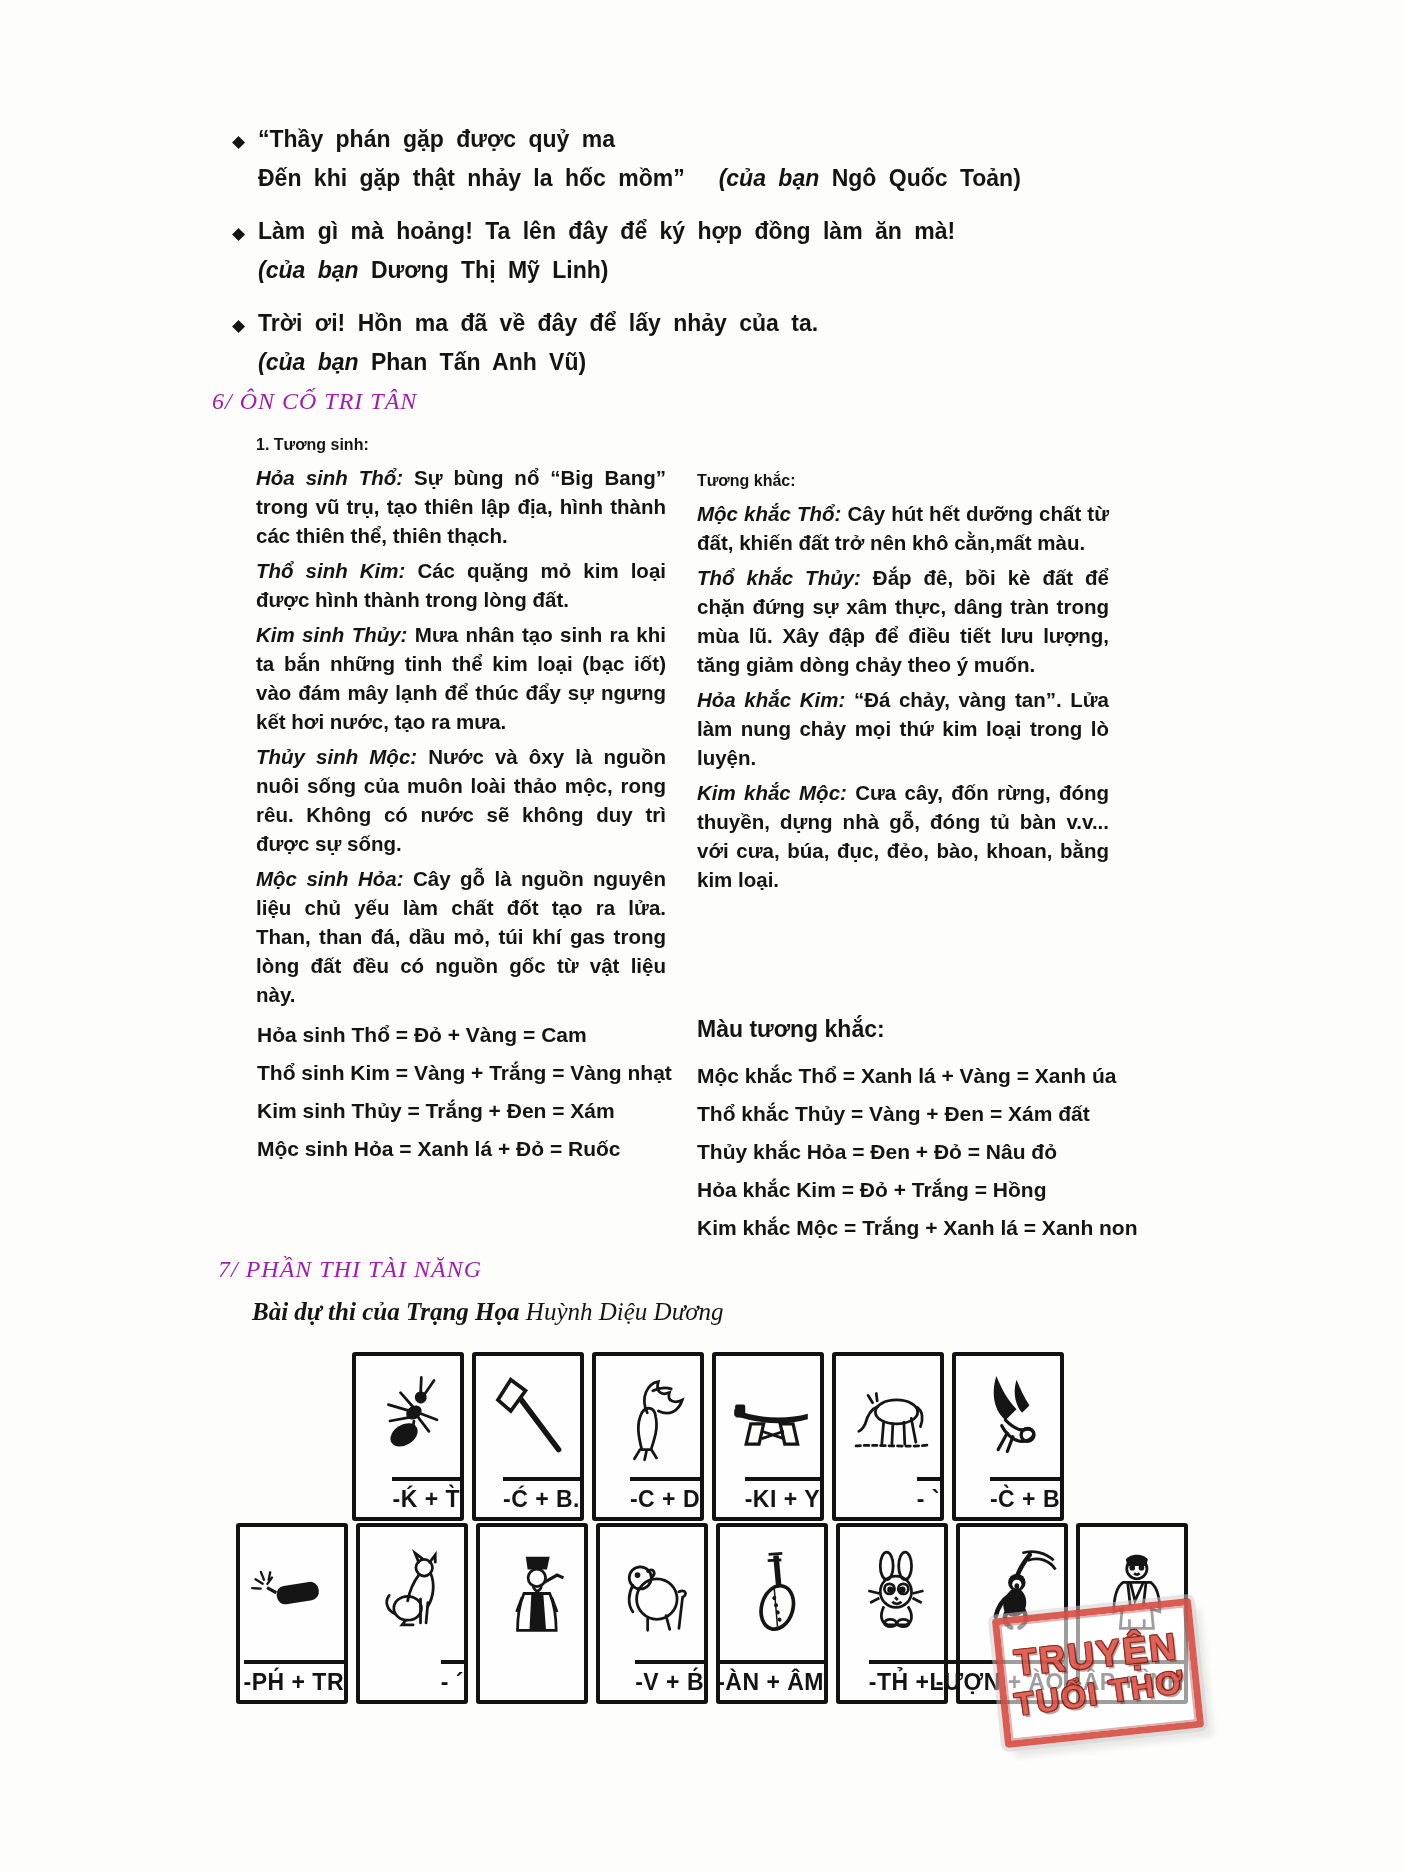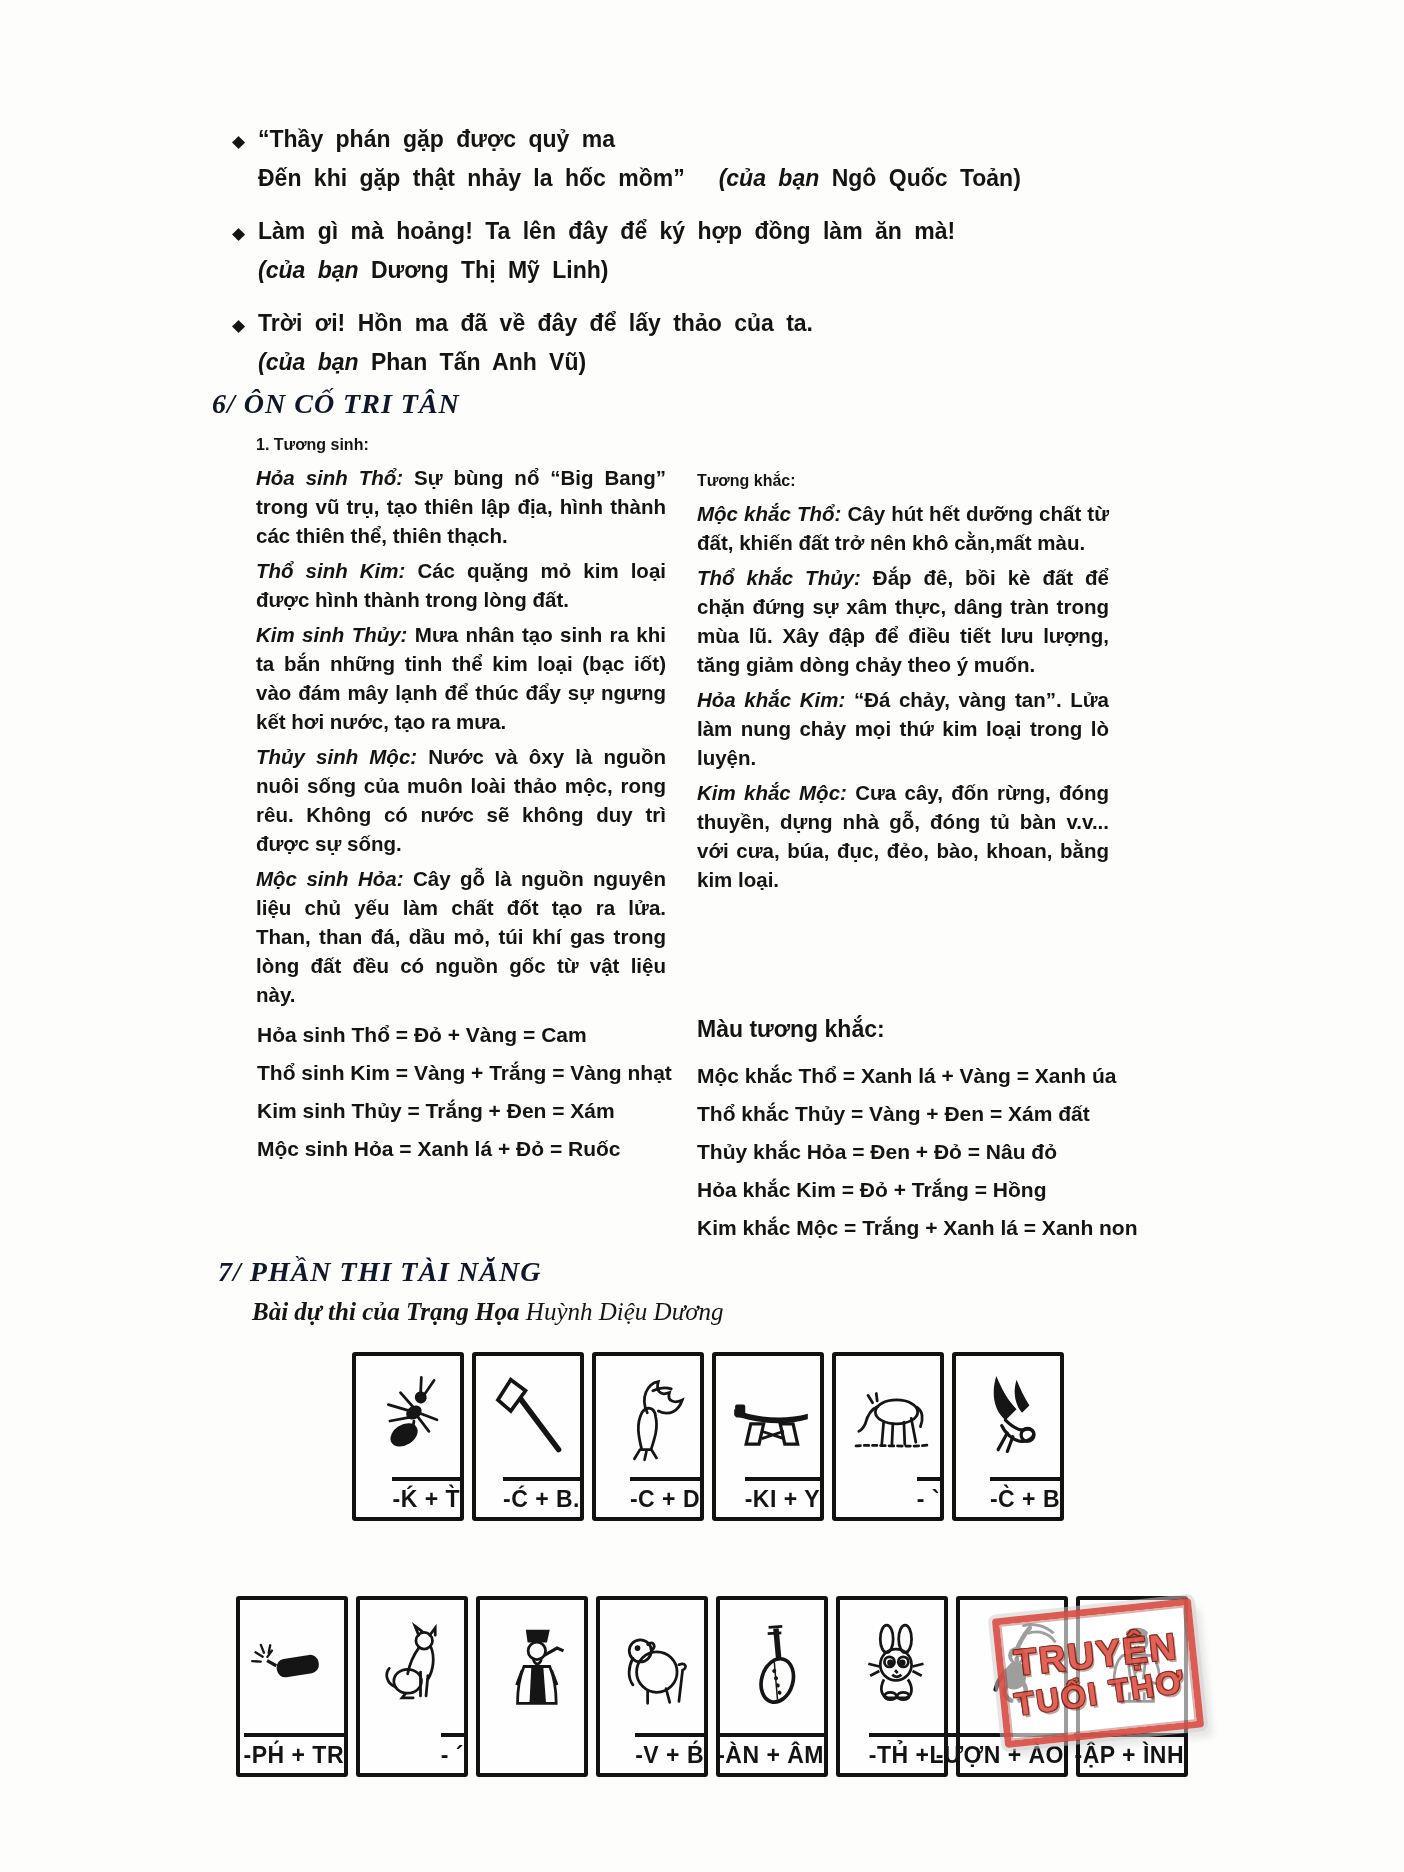--- a/index.html
+++ b/index.html
@@ -12,21 +12,21 @@
   .quotes{position:absolute; left:236px; top:120px; width:940px;}
   .quote{position:relative; padding-left:22px; margin-bottom:14px;
          font-size:23px; line-height:39px; font-weight:700; word-spacing:6px;}
   .quote .bullet{position:absolute; left:-4px; top:2px; font-size:17px;}
   .quote .attr{font-style:italic;}
   .quote .attr-name{font-style:normal;}
   .attr-inline{margin-left:34px;}
   
   .sec-heading{
     position:absolute; font-family:"Liberation Serif","DejaVu Serif",serif;
-    font-style:italic; font-weight:700; font-size:28px; letter-spacing:1px; color:#0f172a;
+    font-style:italic; font-weight:400; font-size:24px; letter-spacing:1px; color:#a21caf;
   }
   #sec6-heading{left:212px; top:388px;}
   #sec7-heading{left:218px; top:1256px;}
   
   .col{position:absolute; top:436px;}
   #col-left{left:256px; width:410px;}
   #col-right{left:697px; width:412px;margin-top:36px;}
   .col-title{font-size:16px; font-weight:800; margin:0 0 9px 0;}
   .entry{margin:0 0 6px 0; font-size:20.5px; line-height:29px; font-weight:700;
          text-align:justify;}
@@ -40,21 +40,21 @@
   
   #contest-subtitle{
     position:absolute; left:252px; top:1298px;
     font-family:"Liberation Serif","DejaVu Serif",serif; font-style:italic;
     font-size:25px; color:#151515;
   }
   #contest-subtitle .sub-bold{font-weight:800;}
   
   .prow{position:absolute; display:flex;}
   #prow-1{left:352px; top:1352px;}
-  #prow-2{left:236px; top:1596px;}
+  #prow-2{left:236px; top:1523px;}
   .pbox{width:104px; border:4px solid #121212; border-radius:3px;
         background:#fefefe; margin-right:8px; display:flex; flex-direction:column;
         box-sizing:content-box;align-items:flex-end;}
   #prow-1 .pbox{height:161px;}
   #prow-2 .pbox{height:173px;}
   .pbox .art{flex:1; display:flex; align-items:center; justify-content:center; padding:3px;}
   .pbox .art svg{width:92px; height:100%;}
   .pbox .plabel{border-top:4px solid #121212; height:36px; display:flex;
         align-items:center; justify-content:center; font-size:23px; font-weight:800;
         letter-spacing:0.5px; white-space:nowrap; overflow:hidden;}
@@ -91,21 +91,21 @@
         <span>Đến khi gặp thật nhảy la hốc mồm”</span><span class="attr attr-inline"><span>(của bạn</span> <span class="attr-name">Ngô Quốc Toản)</span></span>
       </div>
     </div>
     <div class="quote">
       <span class="bullet">◆</span>
       <div>Làm gì mà hoảng! Ta lên đây để ký hợp đồng làm ăn mà!</div>
       <div class="attr"><span>(của bạn</span> <span class="attr-name">Dương Thị Mỹ Linh)</span></div>
     </div>
     <div class="quote">
       <span class="bullet">◆</span>
-      <div>Trời ơi! Hồn ma đã về đây để lấy thảo của ta.</div>
+      <div>Trời ơi! Hồn ma đã về đây để lấy nhảy của ta.</div>
       <div class="attr"><span>(của bạn</span> <span class="attr-name">Phan Tấn Anh Vũ)</span></div>
     </div>
   </div>
 
   <div class="sec-heading" id="sec6-heading">6/ ÔN CỐ TRI TÂN</div>
 
   <div class="col" id="col-left">
     <p class="col-title">1. Tương sinh:</p>
     <p class="entry"><span class="term">Hỏa sinh Thổ:</span> <span>Sự bùng nổ “Big Bang” trong vũ trụ, tạo thiên lập địa, hình thành các thiên thể, thiên thạch.</span></p>
     <p class="entry"><span class="term">Thổ sinh Kim:</span> <span>Các quặng mỏ kim loại được hình thành trong lòng đất.</span></p>

